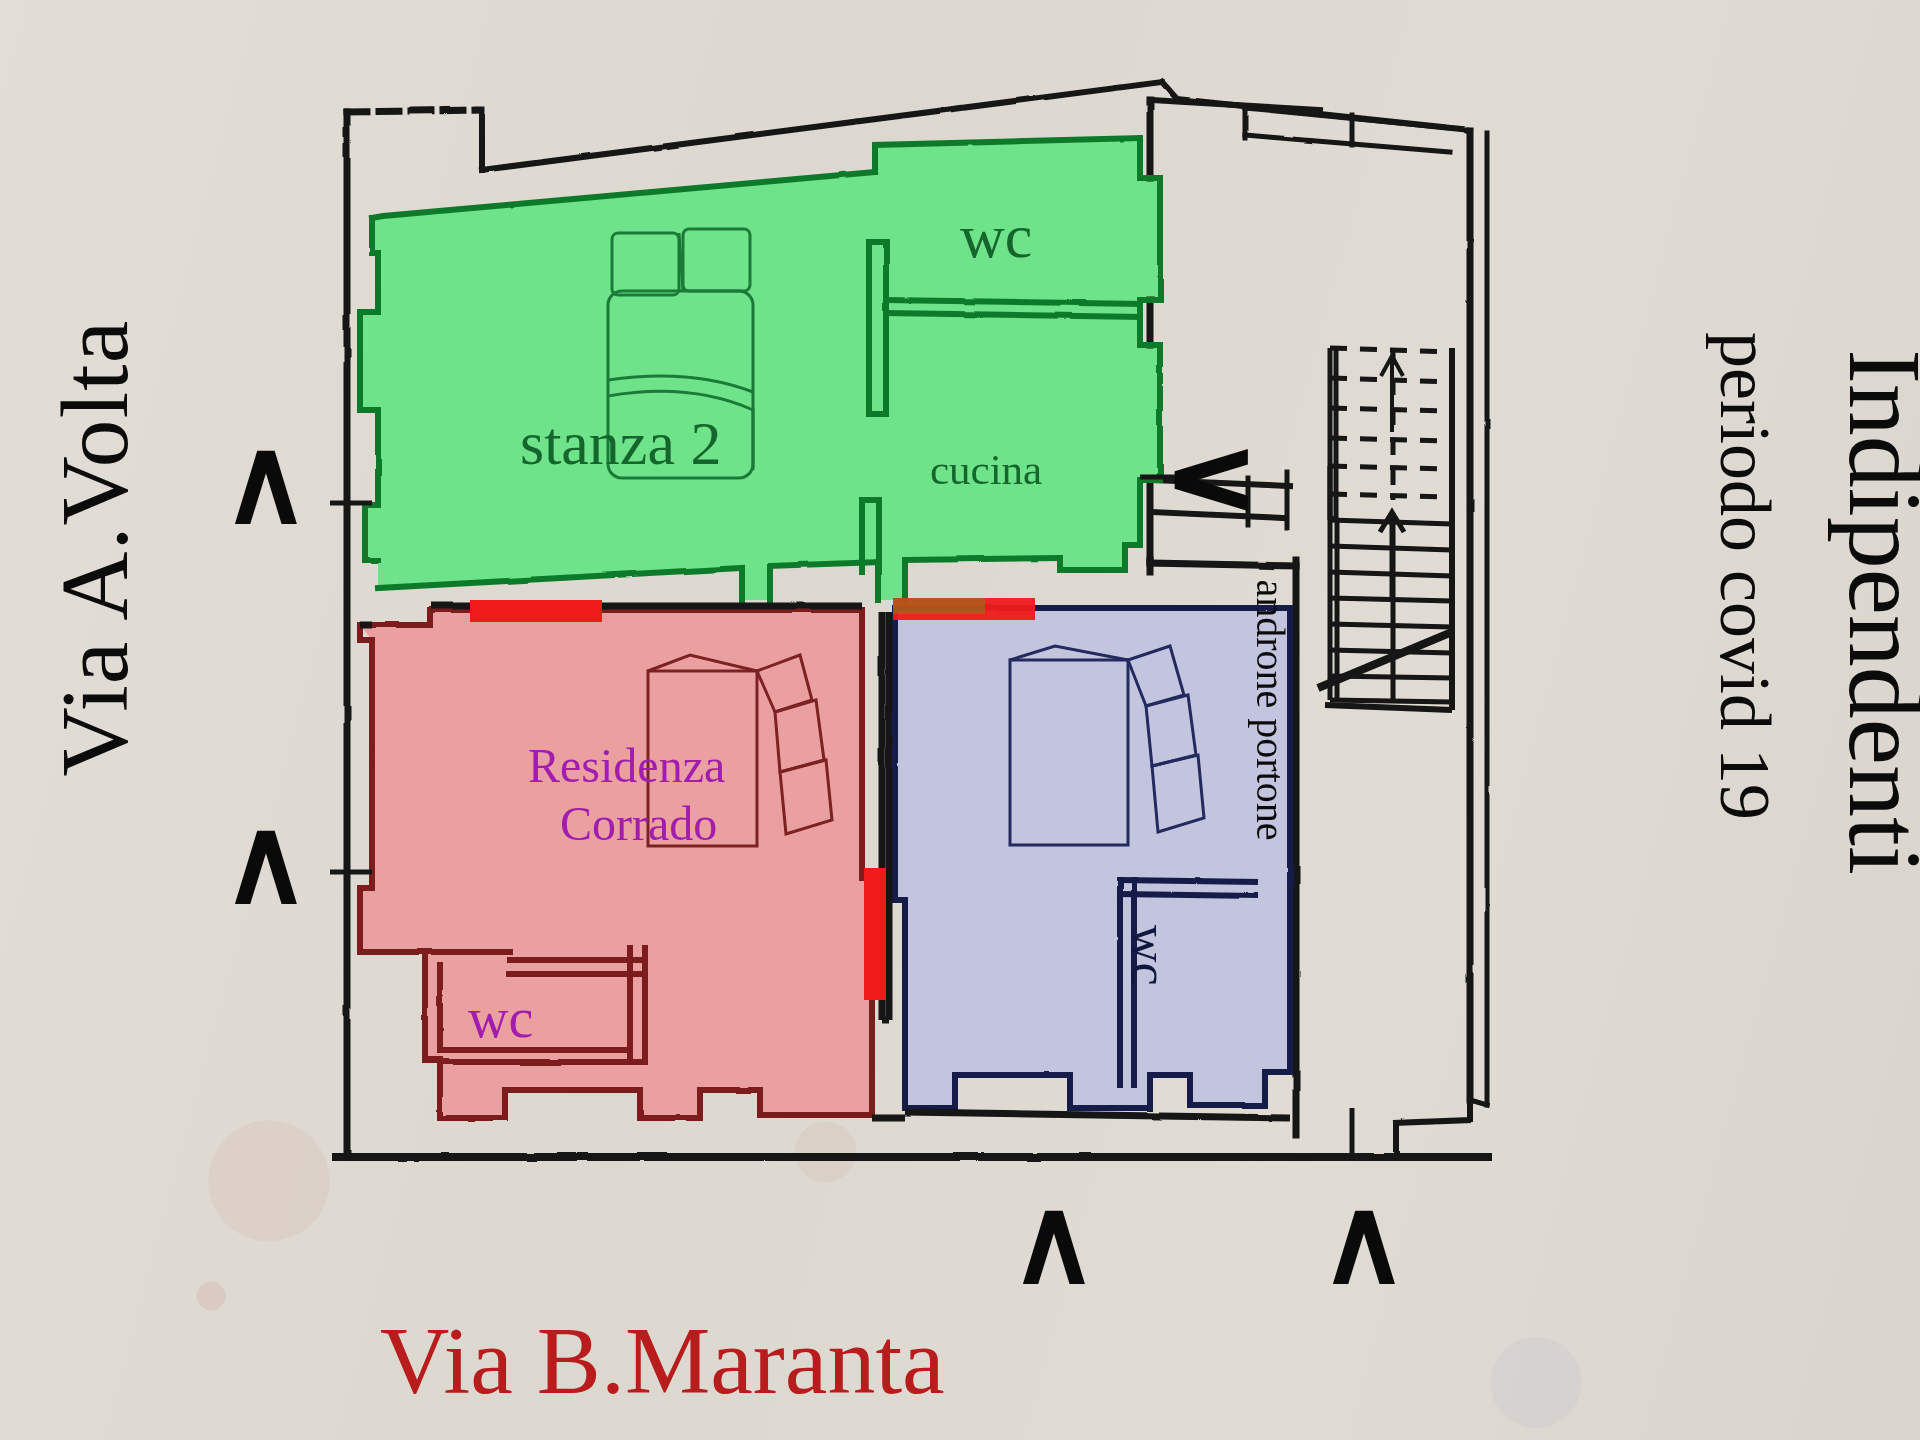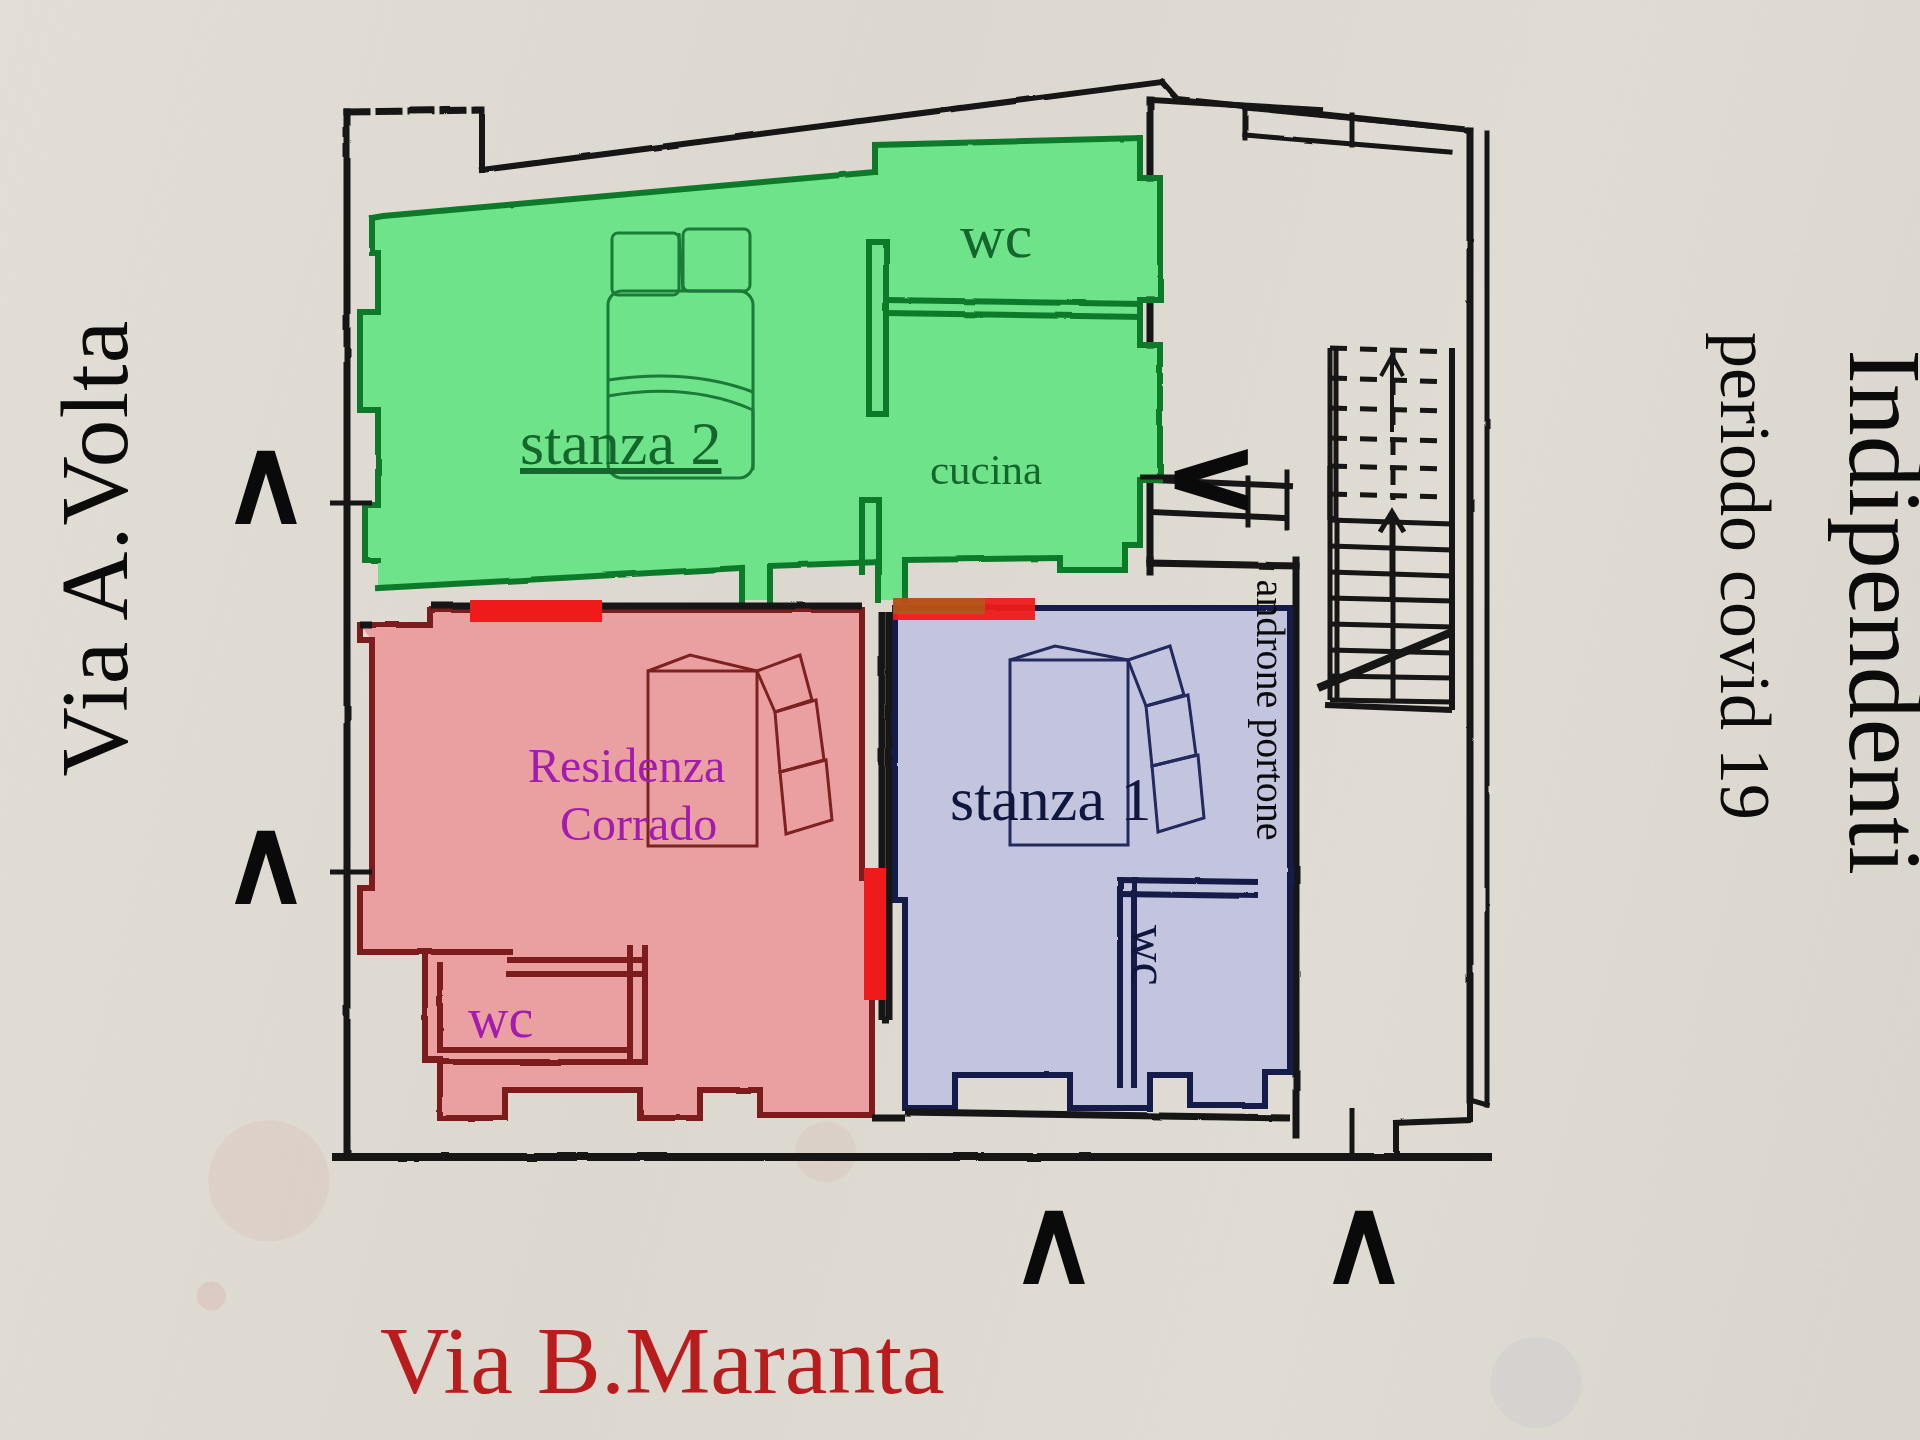--- a/index.html
+++ b/index.html
@@ -360,32 +360,31 @@
     </g>
 
     <g filter="url(#roughsoft)" fill="none" stroke="#141414" stroke-width="5">
       <path d="M330,503 L372,503"></path>
       <path d="M330,872 L372,872"></path>
       <path d="M1140,477 L1182,477"></path>
       <path d="M1352,1108 L1352,1157"></path>
     </g>
   </svg>
 
-  <div class="room-label lbl-green" style="left:520px; top:412px; font-size:62px;text-decoration:underline;">stanza 2</div>
+  <div class="room-label lbl-green" style="left:520px; top:412px; font-size:62px;">stanza 2</div>
 
   <div class="room-label lbl-green" style="left:960px; top:205px; font-size:62px;">wc</div>
 
   <div class="room-label lbl-green" style="left:930px; top:448px; font-size:43px;">cucina</div>
 
   <div class="room-label lbl-red" style="left:528px; top:742px; font-size:48px;">Residenza</div>
   <div class="room-label lbl-red" style="left:560px; top:800px; font-size:48px;text-align:right;">Corrado</div>
 
   <div class="room-label lbl-red" style="left:468px; top:990px; font-size:56px;">wc</div>
 
-  <div class="room-label lbl-blue" style="left:950px; top:768px; font-size:62px;">stanza 1</div>
 
   <div class="room-label lbl-blue" style="left:1175px; top:925px; font-size:52px; transform:rotate(90deg); transform-origin: left top;">wc</div>
 
   <div class="vert-label" id="androne-label">androne portone</div>
 
   <div class="vert-label" id="street-left">Via A.Volta</div>
 
   <div id="street-bottom">Via B.Maranta</div>
 
   <div class="vert-label" id="title-main">Indipendenti</div>

